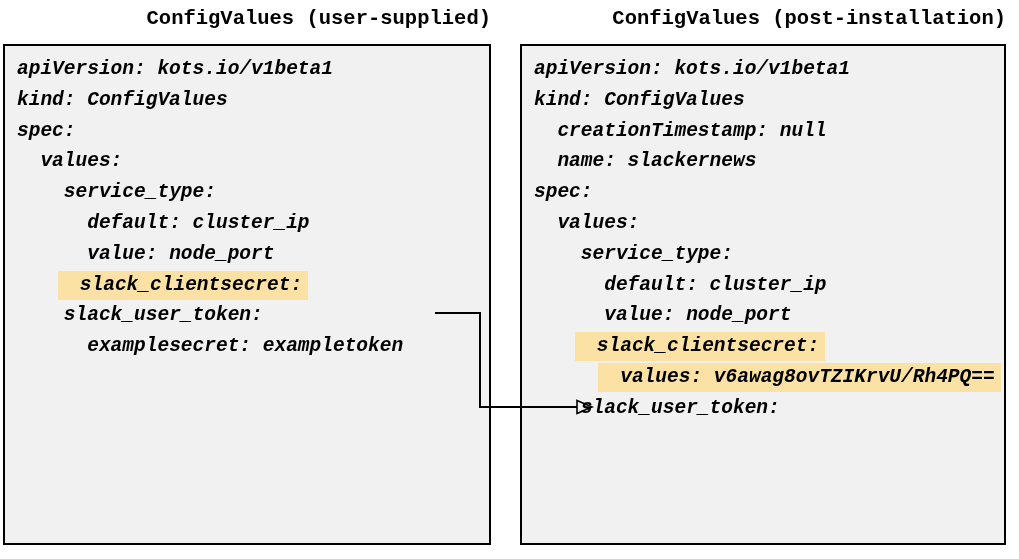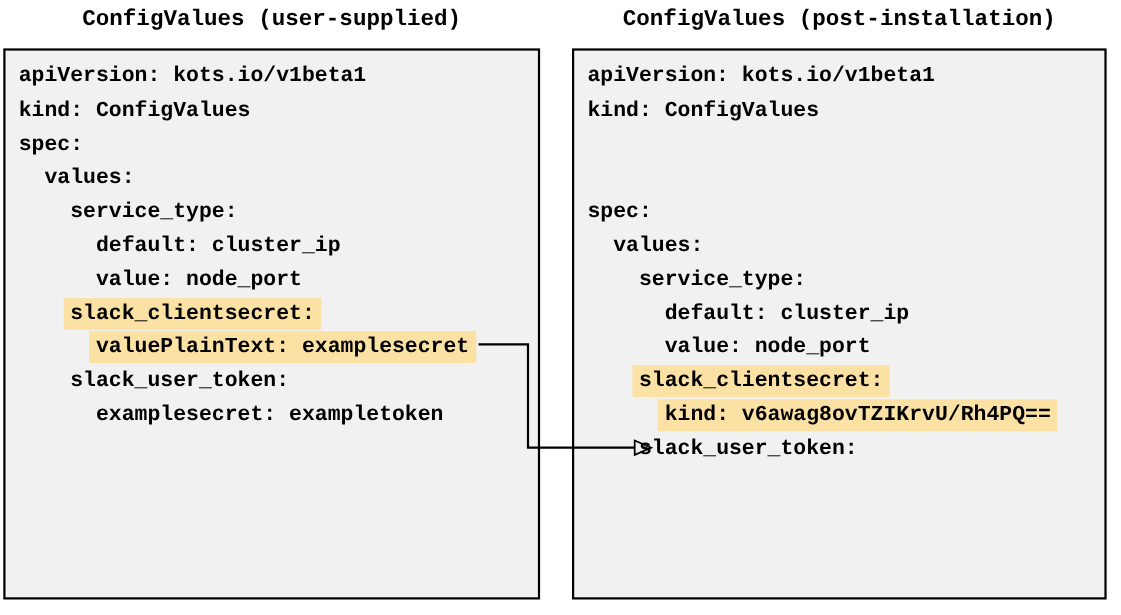--- a/index.html
+++ b/index.html
@@ -7,54 +7,54 @@
     position: relative;
     width: 1019px;
     height: 559px;
     background: #ffffff;
     overflow: hidden;
     font-family: "Liberation Mono", "DejaVu Sans Mono", monospace;
   }
   .panel-title {
     position: absolute;
     top: 6px;
-    text-align: center;
+    text-align: right;
     font-family: "Liberation Mono", "DejaVu Sans Mono", monospace;
     font-weight: bold;
     font-size: 20.5px;
     line-height: 26px;
     color: var(--text, #000);
     white-space: pre;
   }
   .panel-title.left  { left: 3px;   width: 488px; }
   .panel-title.right { left: 520px; width: 486px; }
   .panel {
     position: absolute;
     top: 44px;
     height: 501px;
     box-sizing: border-box;
     background: var(--panel-bg, #f1f1f1);
     border: 2px solid var(--panel-border, #000);
     padding: 8px 12px 0 12px;
   }
   .panel.left  { left: 3px;   width: 488px; }
   .panel.right { left: 520px; width: 486px; }
-  .code { position: relative; }
+  .code { position: relative; font-style: italic; }
   .line {
     white-space: pre;
     font-family: "Liberation Mono", "DejaVu Sans Mono", monospace;
     font-weight: bold;
     font-size: 19.5px;
     line-height: 30.8px;
     height: 30.8px;
     color: var(--text, #000);
   }
   .hl {
     background: var(--hl, #fbe2a4);
-    padding: 3px 6px 4px 6px;
+    padding: 3px 6px 4px 22px;
     margin-left: -6px;
     margin-top: 25px;
   }
   .arrow-svg {
     position: absolute;
     left: 0; top: 0;
     width: 1019px; height: 559px;
     pointer-events: none;
   }
 </style>
@@ -70,39 +70,38 @@
   <div class="panel left">
     <div class="code">
         <div class="line"><span></span><span class="">apiVersion: kots.io/v1beta1</span></div>
         <div class="line"><span></span><span class="">kind: ConfigValues</span></div>
         <div class="line"><span></span><span class="">spec:</span></div>
         <div class="line"><span>  </span><span class="">values:</span></div>
         <div class="line"><span>    </span><span class="">service_type:</span></div>
         <div class="line"><span>      </span><span class="">default: cluster_ip</span></div>
         <div class="line"><span>      </span><span class="">value: node_port</span></div>
         <div class="line"><span>    </span><span class="hl">slack_clientsecret:</span></div>
-        <div class="line"><span>      </span><span class="hl">valuePlainText: examplesecret</span></div>
         <div class="line"><span>    </span><span class="">slack_user_token:</span></div>
         <div class="line"><span>      </span><span class="">examplesecret: exampletoken</span></div>
       </div>
   </div>
 
   <div class="panel right">
     <div class="code">
         <div class="line"><span></span><span class="">apiVersion: kots.io/v1beta1</span></div>
         <div class="line"><span></span><span class="">kind: ConfigValues</span></div>
-        <div class="line"><span>  </span></div>
-        <div class="line"><span>  </span></div>
+        <div class="line"><span>  </span><span class="">creationTimestamp: null</span></div>
+        <div class="line"><span>  </span><span class="">name: slackernews</span></div>
         <div class="line"><span></span><span class="">spec:</span></div>
         <div class="line"><span>  </span><span class="">values:</span></div>
         <div class="line"><span>    </span><span class="">service_type:</span></div>
         <div class="line"><span>      </span><span class="">default: cluster_ip</span></div>
         <div class="line"><span>      </span><span class="">value: node_port</span></div>
         <div class="line"><span>    </span><span class="hl">slack_clientsecret:</span></div>
-        <div class="line"><span>      </span><span class="hl">kind: v6awag8ovTZIKrvU/Rh4PQ==</span></div>
+        <div class="line"><span>      </span><span class="hl">values: v6awag8ovTZIKrvU/Rh4PQ==</span></div>
         <div class="line"><span>    </span><span class="">slack_user_token:</span></div>
       </div>
   </div>
 
   <svg class="arrow-svg" viewBox="0 0 1019 559" xmlns="http://www.w3.org/2000/svg">
     <path d="M435 313 H480 V407 H577" fill="none" stroke="#000000" stroke-width="2"></path>
     <path d="M577 400.5 L592 407 L577 413.5 Z" fill="none" stroke="#000000" stroke-width="1.6" stroke-linejoin="miter"></path>
   </svg>
 
 </div>

